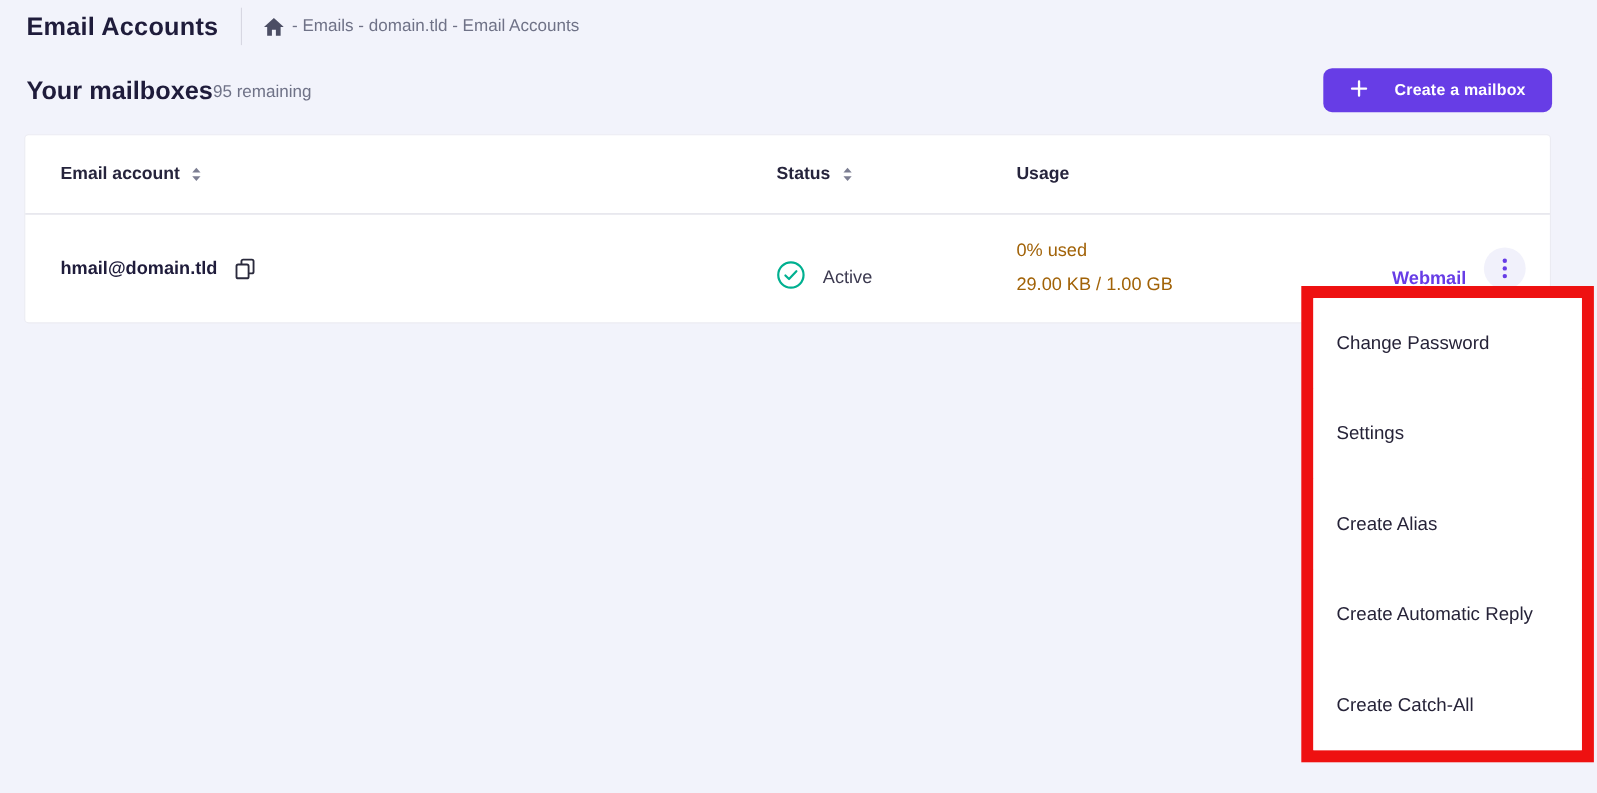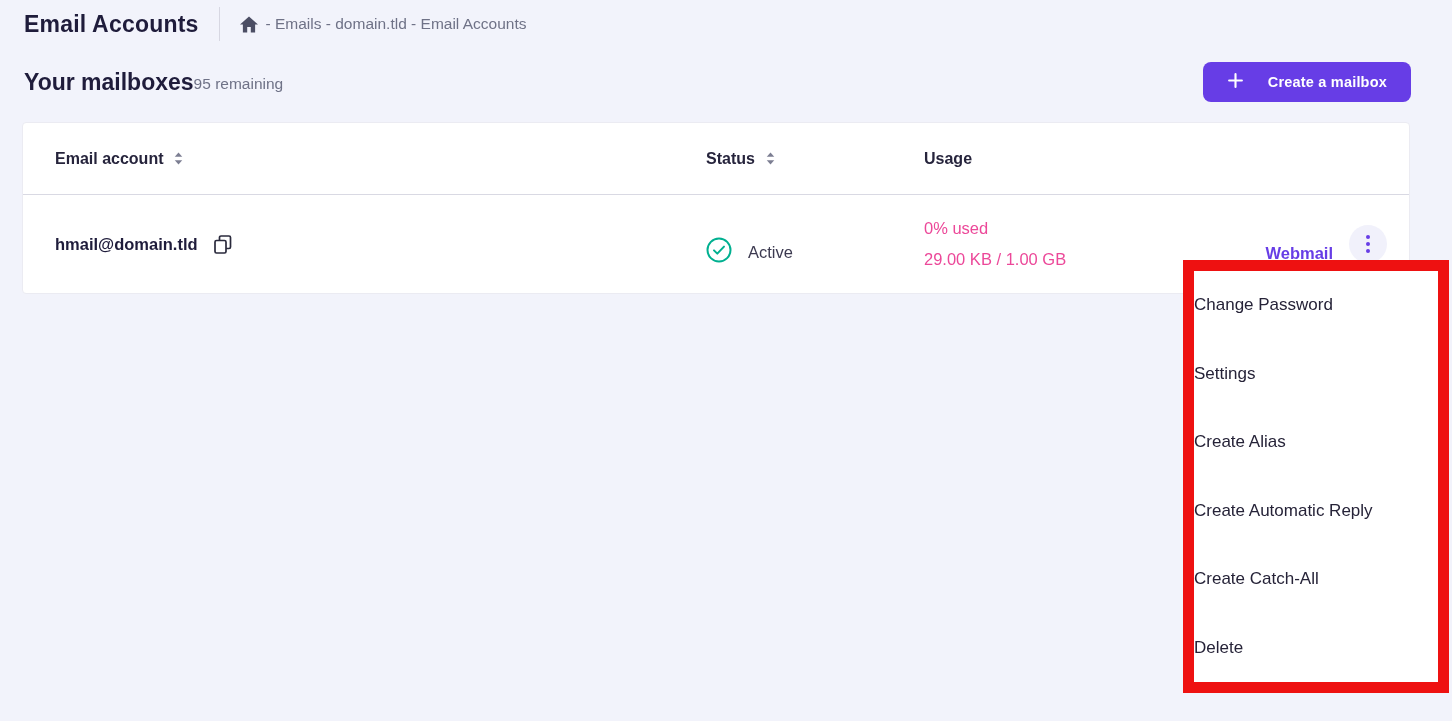--- a/index.html
+++ b/index.html
@@ -51,38 +51,38 @@
     display:grid; grid-template-columns:683px 218px 290px 1fr;
     height:98px; align-items:center;
   }
   .th { font-size:16px; font-weight:700; color:#26243c; display:flex; align-items:center; gap:10px; }
   .cell-email { padding-left:32px; }
   .sort-btn { background:none; border:none; padding:0; cursor:pointer; display:flex; align-items:center; }
   .td-email { padding-left:32px; display:flex; align-items:center; gap:14px; }
   .email-text { font-size:16.5px; font-weight:700; color:#1f1c3b; }
   .copy-btn { background:none; border:none; padding:0; cursor:pointer; display:flex; }
   .td-status { display:flex; align-items:center; gap:16px; font-size:16.5px; color:#3c3a50;margin-top:16px; }
-  .td-usage { font-size:16.5px; color:#ec4899; line-height:31px; }
+  .td-usage { font-size:16.5px; color:#a16207; line-height:31px; }
   .td-actions { display:flex; align-items:flex-end; justify-content:flex-end; gap:16px; padding-right:22px; }
   .webmail-link { font-size:16.5px; font-weight:700; color:#673de6; text-decoration:none; cursor:pointer; }
   .kebab-btn {
     width:38px; height:38px; border-radius:50%; border:none; background:#f1f1fb;
     display:flex; flex-direction:column; align-items:center; justify-content:center; gap:3px;
     cursor:pointer;
   }
   .kebab-btn .dot { width:4px; height:4px; border-radius:50%; background:#673de6; }
 
   
   .dropdown {
     position:absolute; left:1183px; top:260px; width:266px; height:433px;
     background:#fff; border:11px solid #ee1111;
     display:flex; flex-direction:column;
   }
   .menu-item {
-    flex:1; display:flex; align-items:center; 
+    flex:1; display:flex; align-items:center; padding-left:21px;
     font-size:17px; color:#262338; cursor:pointer; background:#fff;
   }
 </style>
 </head>
 <body>
 
 <header class="topbar">
   <h1 class="page-title">Email Accounts</h1>
   <div class="vdiv"></div>
   <nav class="breadcrumb">
@@ -167,14 +167,13 @@
     </div>
   </div>
 </div>
 
 <div class="dropdown">
   <div class="menu-item">Change Password</div>
   <div class="menu-item">Settings</div>
   <div class="menu-item">Create Alias</div>
   <div class="menu-item">Create Automatic Reply</div>
   <div class="menu-item">Create Catch-All</div>
-  <div class="menu-item">Delete</div>
 </div>
 
 </body></html>

